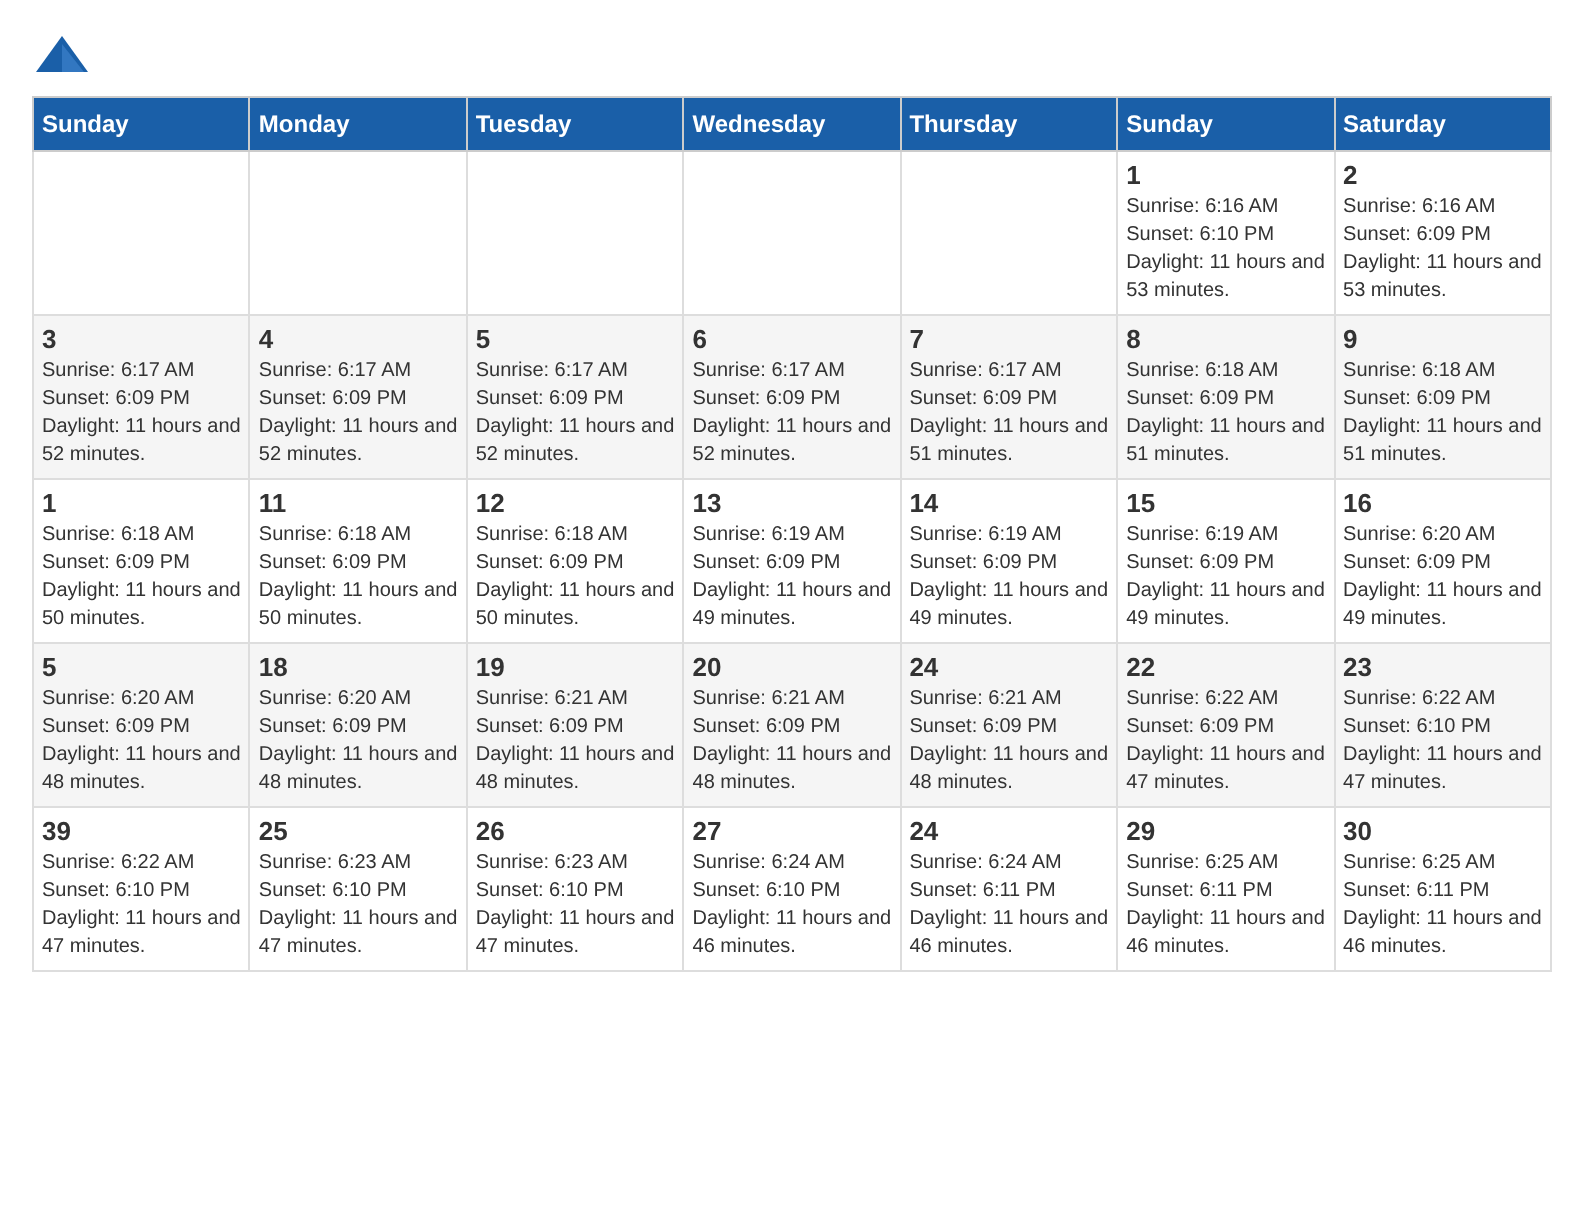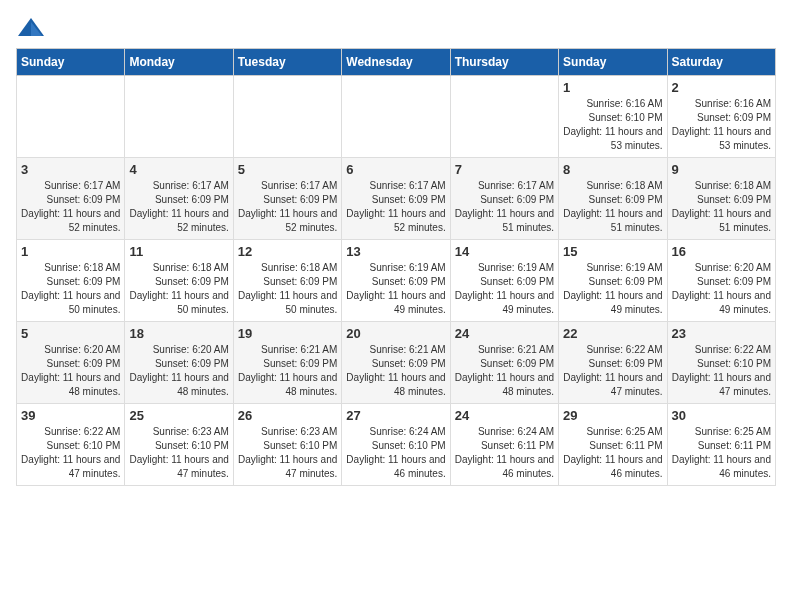--- a/index.html
+++ b/index.html
@@ -64,21 +64,20 @@
       background: #f5f5f5;
     }
     .day-num {
       font-size: 13px;
       font-weight: bold;
       margin-bottom: 2px;
     }
     .day-info {
       font-size: 10px;
       line-height: 1.4;
-      text-align: right;
     }
     td.empty {
       background: #fff;
     }
   </style>
 </head>
 <body>
 
 <div class="header-area">
   <div class="logo">

